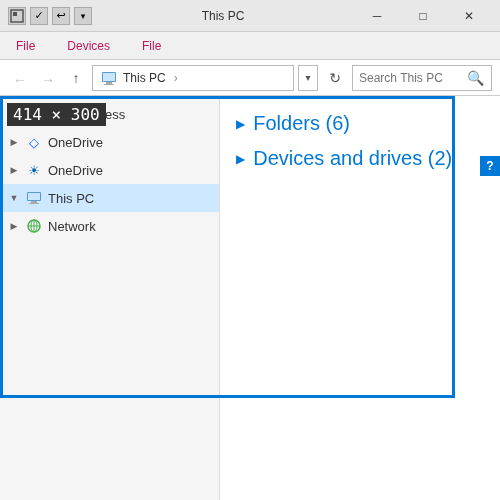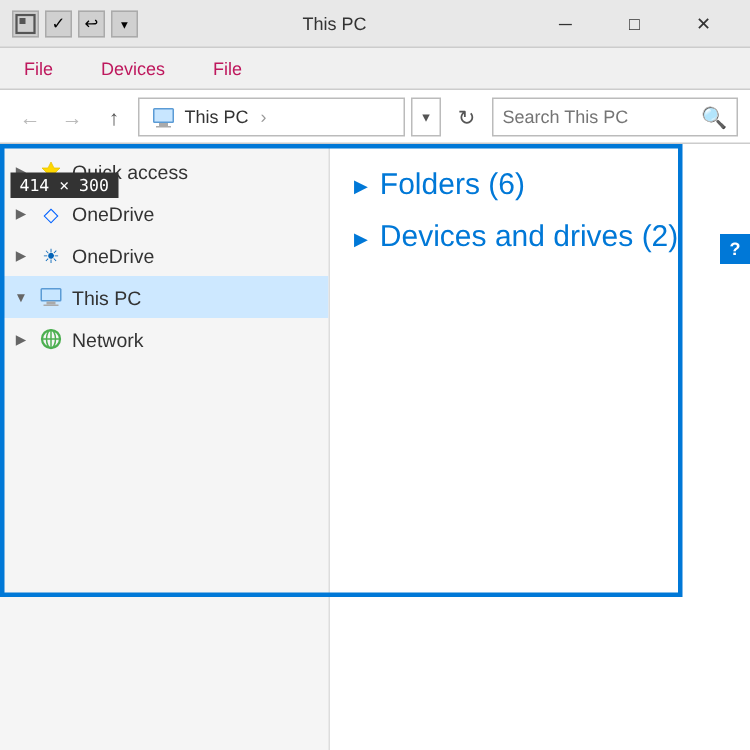--- a/index.html
+++ b/index.html
@@ -156,21 +156,21 @@
       height: 26px;
       display: flex;
       align-items: center;
       justify-content: center;
       cursor: pointer;
       color: #555;
       font-size: 14px;
     }
 
     .search-box {
-      width: 164px;
+      width: 140px;
       height: 26px;
       border: 1px solid #bbb;
       display: flex;
       align-items: center;
       padding: 0 6px;
       gap: 4px;
       background: white;
     }
 
     .search-box input {
@@ -203,25 +203,25 @@
       width: 455px;
       height: 302px;
       border: 3px solid #0078d7;
       pointer-events: none;
       z-index: 10;
     }
 
     
     .size-label {
       position: absolute;
-      top: 16px;
+      top: 4px;
       left: 4px;
       background: #333;
       color: white;
-      font-size: 11px;
+      font-size: 16px;
       padding: 2px 6px;
       z-index: 11;
       font-family: monospace;
     }
 
     
     .sidebar {
       width: 220px;
       background: #f5f5f5;
       border-right: 1px solid #ddd;

